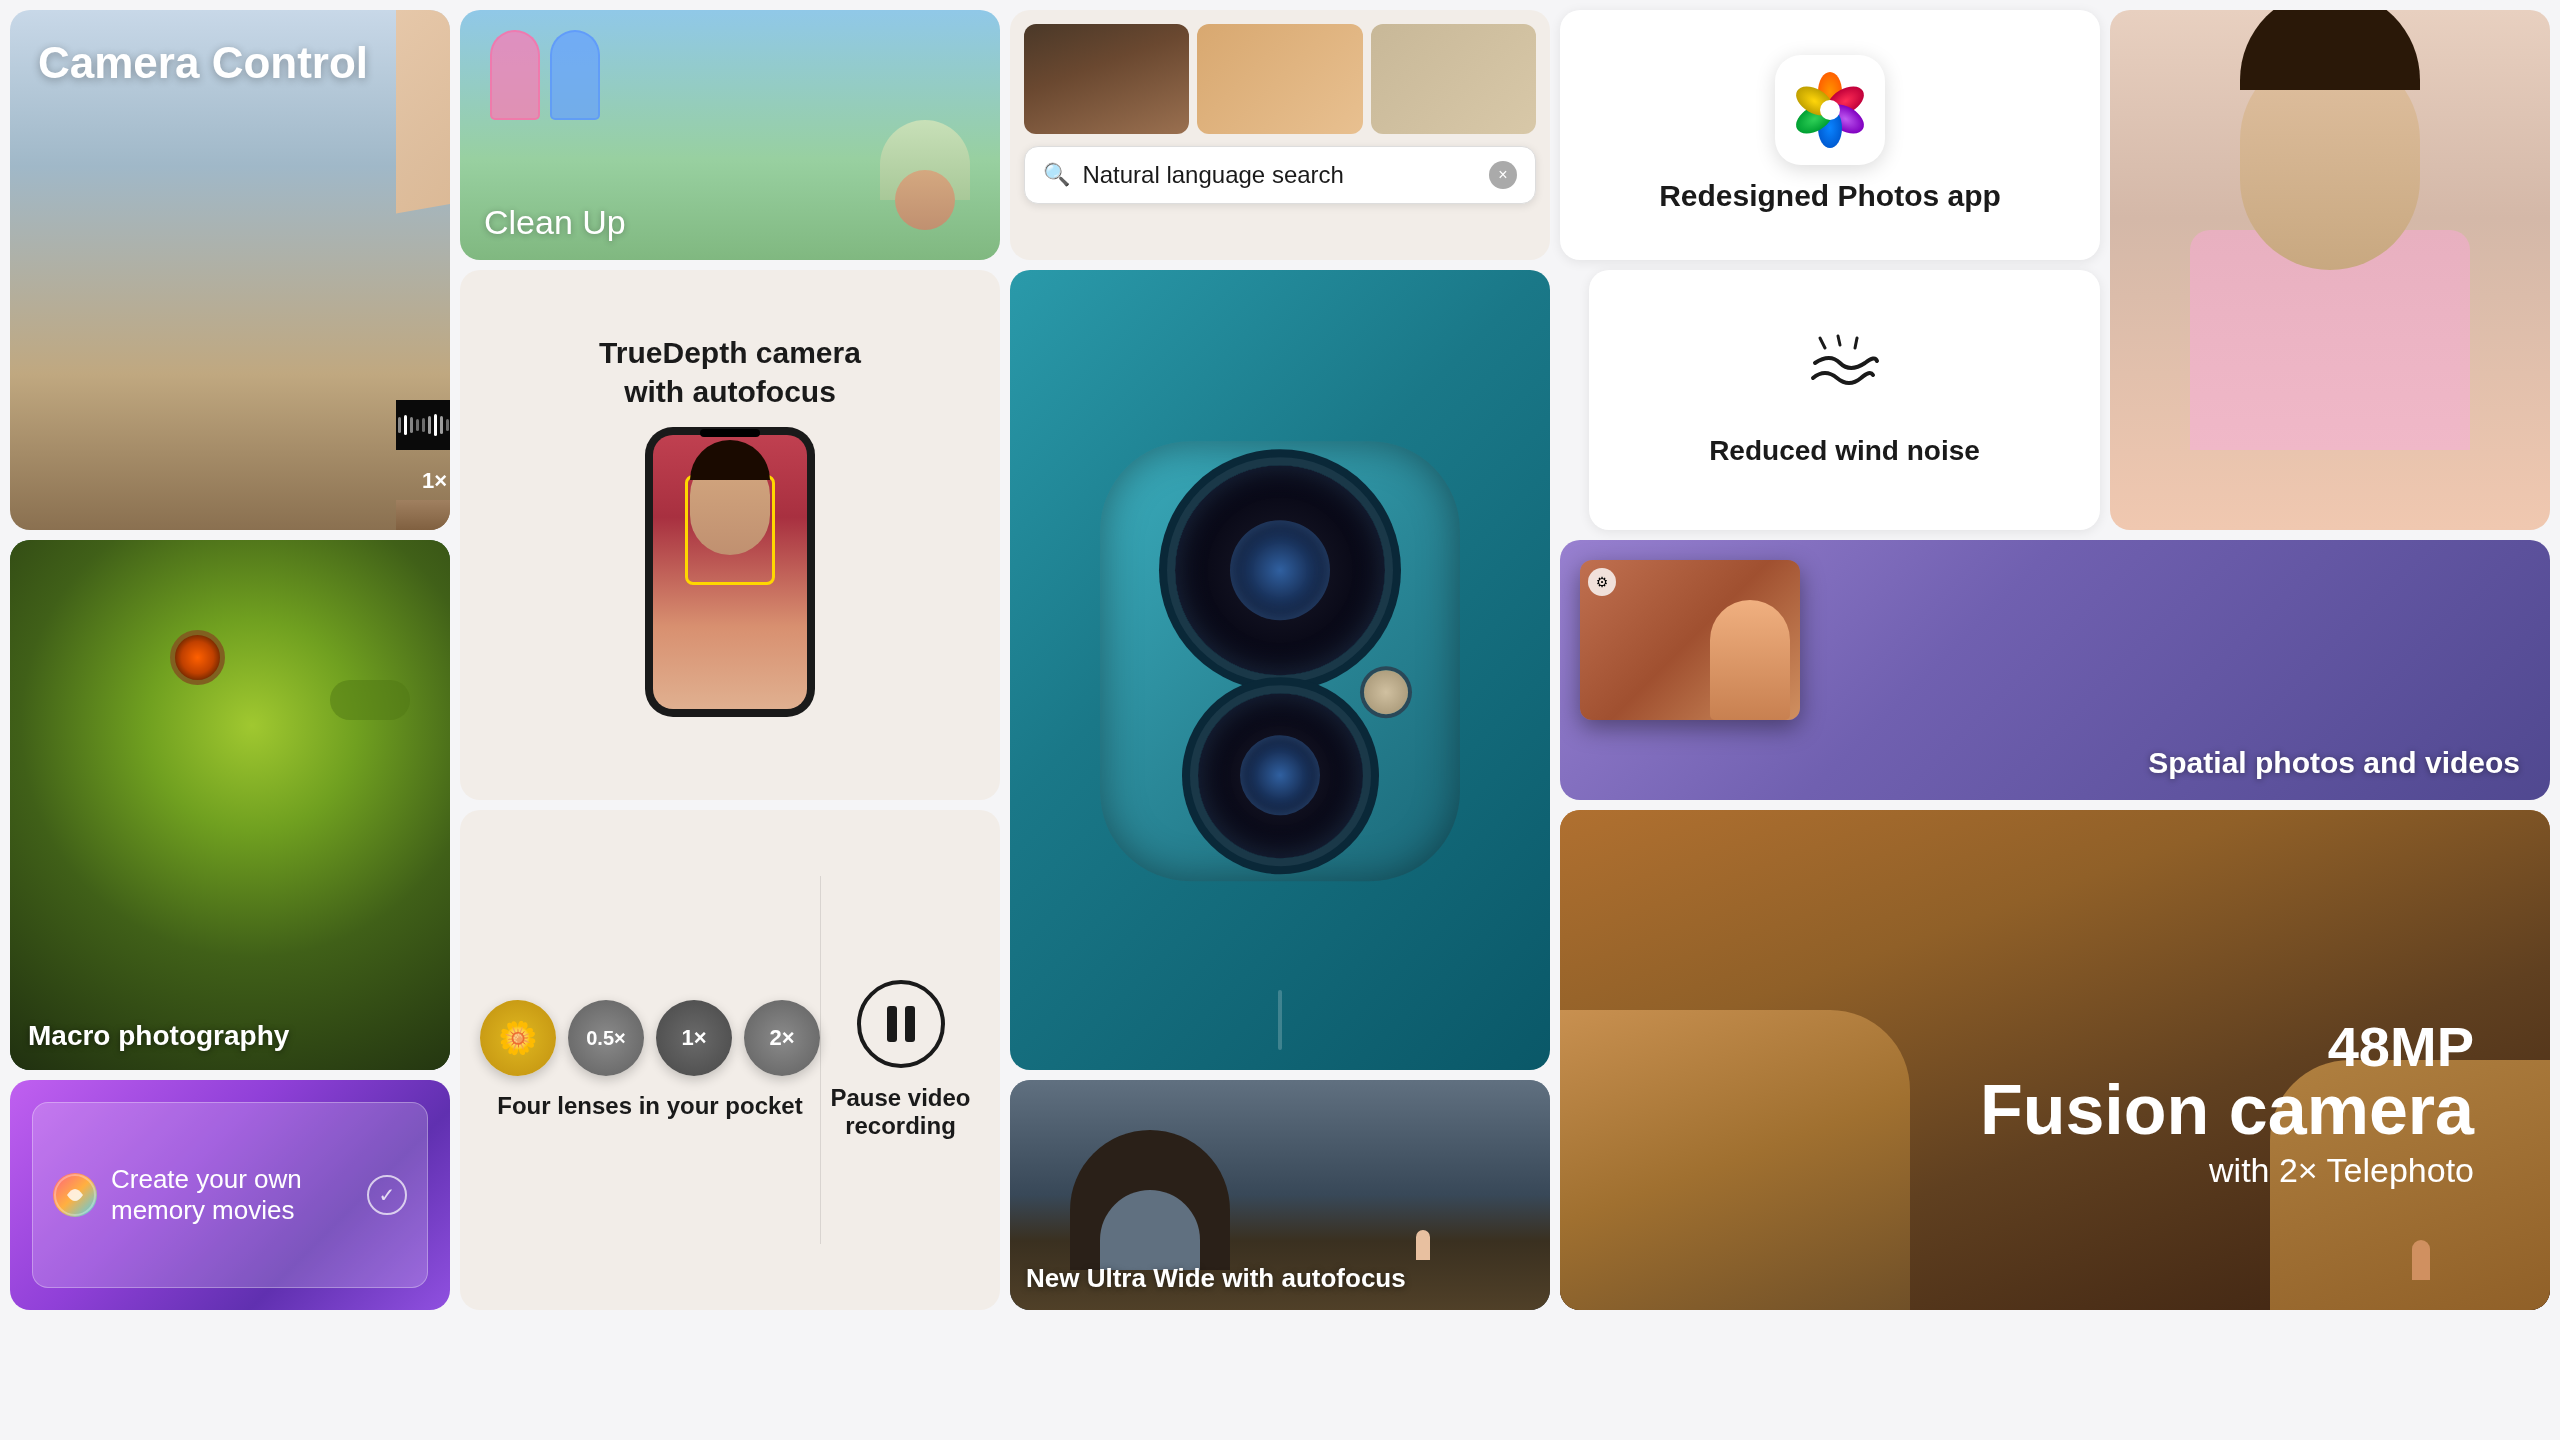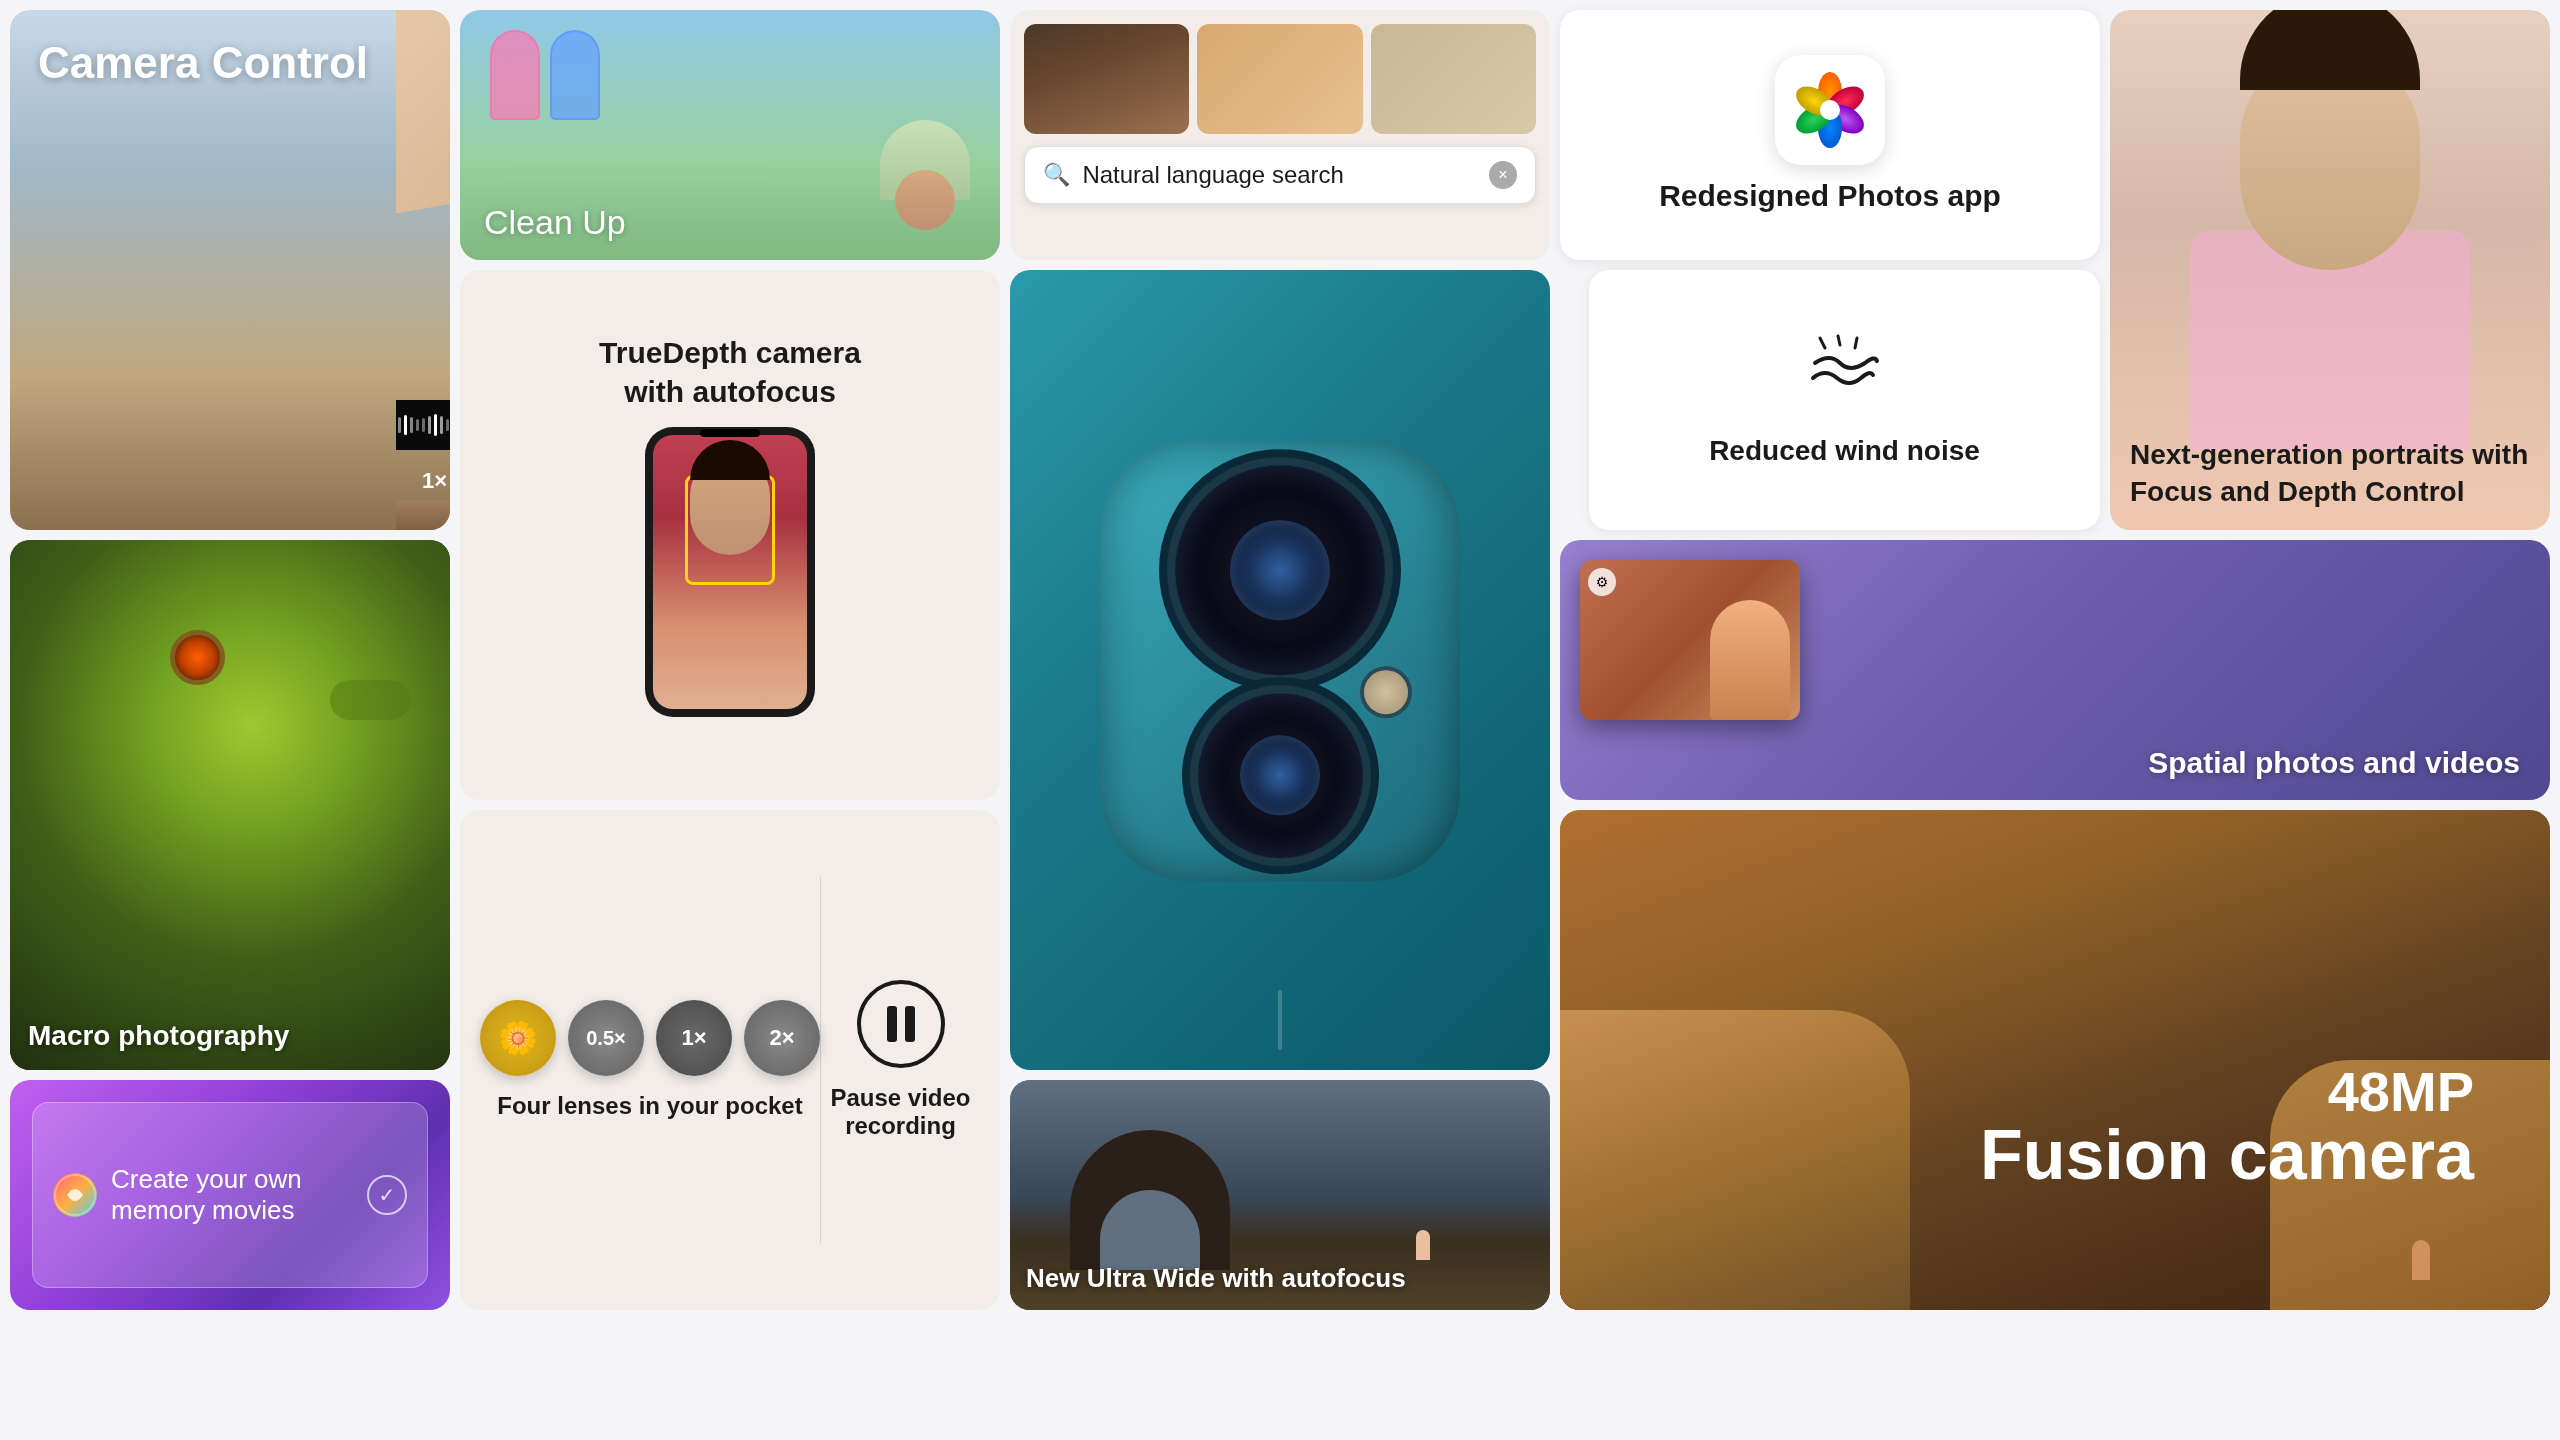--- a/index.html
+++ b/index.html
@@ -154,23 +154,20 @@
     </span>
   </div>
 
   <div class="tile-base t5" style="background:linear-gradient(180deg,#e8d0c0 0%,#d4b8a8 40%,#f0c8b0 100%);">
 
     <div style="position:absolute;top:0;left:0;right:0;bottom:0;">
       <div style="position:absolute;bottom:80px;left:50%;transform:translateX(-50%);width:280px;height:220px;background:linear-gradient(180deg,#e8b0c0 0%,#f0b8c8 100%);border-radius:20px 20px 0 0;"></div>
       <div style="position:absolute;bottom:260px;left:50%;transform:translateX(-50%);width:180px;height:220px;border-radius:90px;background:linear-gradient(180deg,#e0c0a0 0%,#c8a880 100%);"></div>
       <div style="position:absolute;bottom:440px;left:50%;transform:translateX(-50%);width:180px;height:100px;border-radius:90px 90px 0 0;background:#2a1808;"></div>
     </div>
-    <div style="position:absolute;bottom:20px;left:20px;right:20px;color:#1a1a1a;font-size:28px;font-weight:700;line-height:1.3;">
-      <span>Next-generation portraits with Focus and Depth Control</span>
-    </div>
   </div>
 
   <div class="tile-base t6" style="background:#f2ede8; display:flex; flex-direction:column; align-items:center; justify-content:flex-start; padding:24px 20px;">
     <span style="font-size:30px;font-weight:700;color:#1a1a1a;text-align:center;line-height:1.3;white-space:pre-line;">
       <span>TrueDepth camera
 with autofocus</span>
     </span>
 
     <div style="width:170px;height:290px;background:#1a1a1a;border-radius:28px;margin-top:16px;position:relative;overflow:hidden;flex-shrink:0;">
       <div style="position:absolute;top:2px;left:50%;transform:translateX(-50%);width:60px;height:8px;background:#000;border-radius:4px;z-index:2;"></div>
@@ -297,16 +294,17 @@
     <div style="position:absolute;top:0;left:0;right:0;bottom:0;background:linear-gradient(160deg,#b07030 0%,#906028 30%,#604020 60%,#3a2010 100%);"></div>
 
     <div style="position:absolute;bottom:0;left:0;width:350px;height:300px;background:linear-gradient(160deg,#c89050 0%,#a07030 50%,#705028 100%);border-radius:0 80px 0 0;"></div>
     <div style="position:absolute;bottom:0;right:0;width:280px;height:250px;background:linear-gradient(160deg,#b08040 0%,#906028 100%);border-radius:80px 0 0 0;"></div>
 
     <div style="position:absolute;bottom:30px;right:120px;width:18px;height:40px;background:#d09060;border-radius:9px 9px 0 0;"></div>
 
     <div style="position:absolute;bottom:120px;right:76px;color:#fff;text-align:right;">
       <span style="font-size:56px;font-weight:700;display:block;line-height:1;">48MP</span>
       <span style="font-size:70px;font-weight:800;display:block;line-height:1;">Fusion camera</span>
+      <span style="font-size:34px;font-weight:500;display:block;margin-top:6px;">with 2× Telephoto</span>
     </div>
   </div>
 
 </div>
 
 </body></html>

